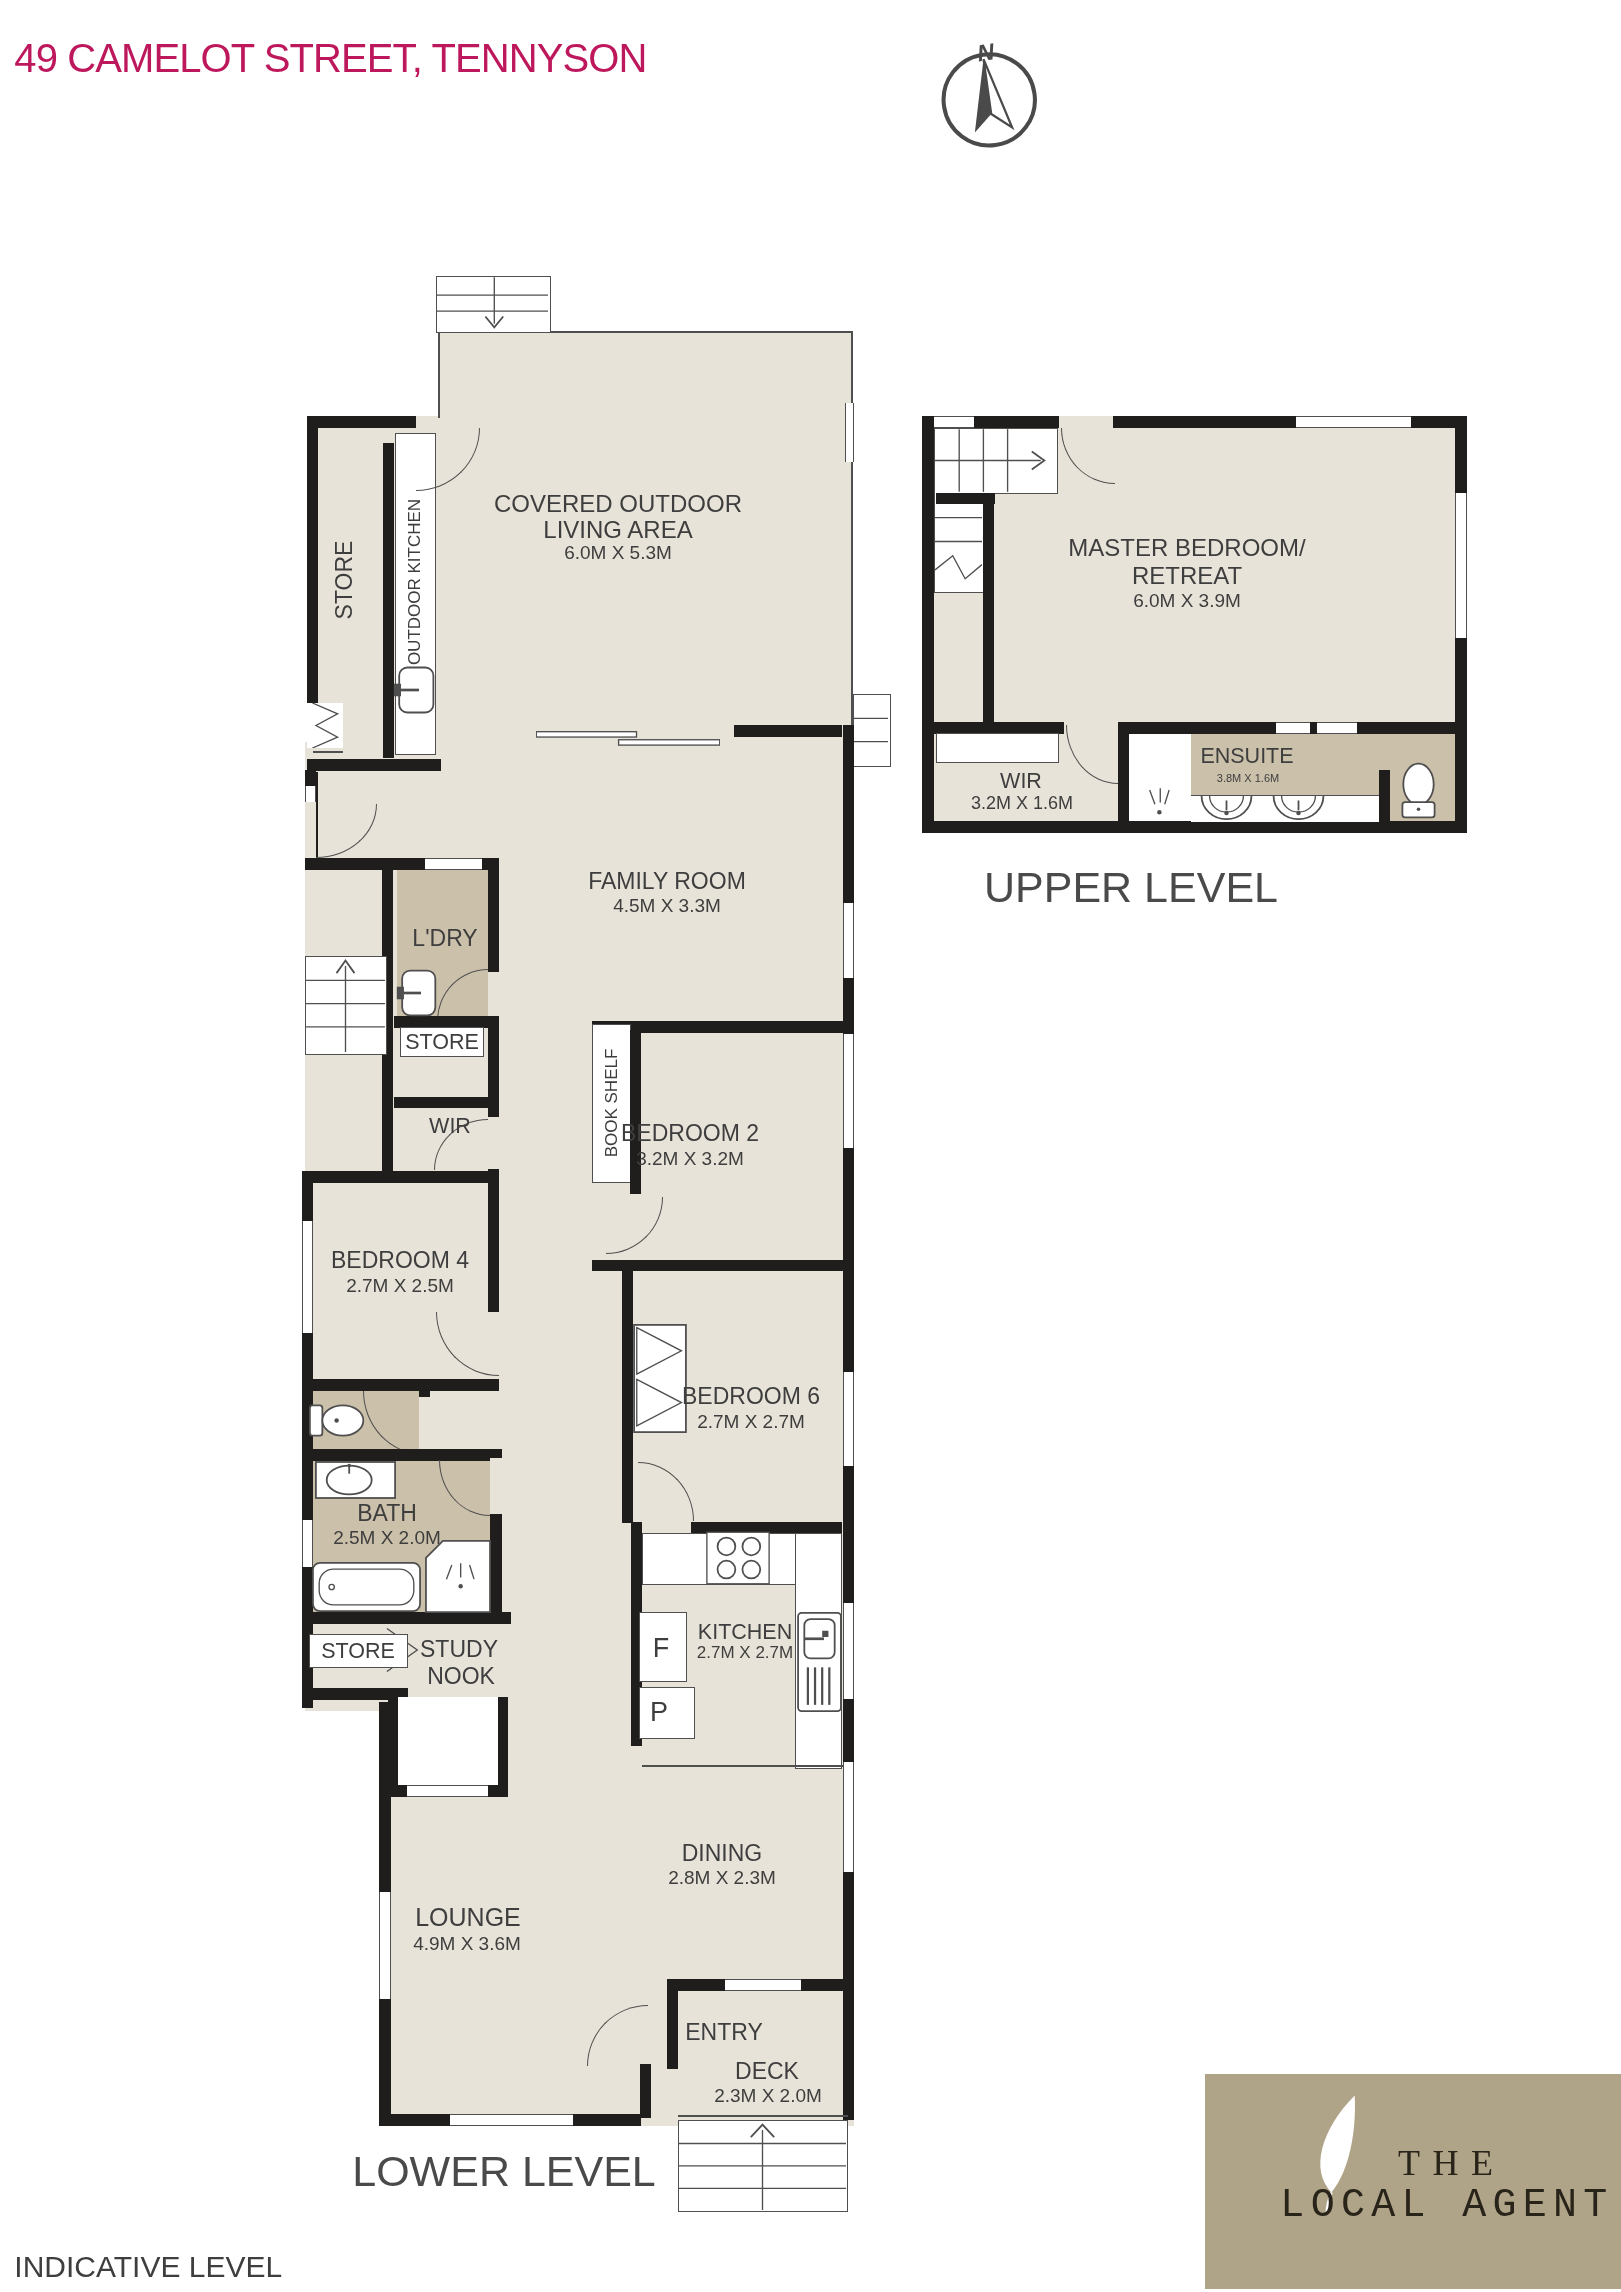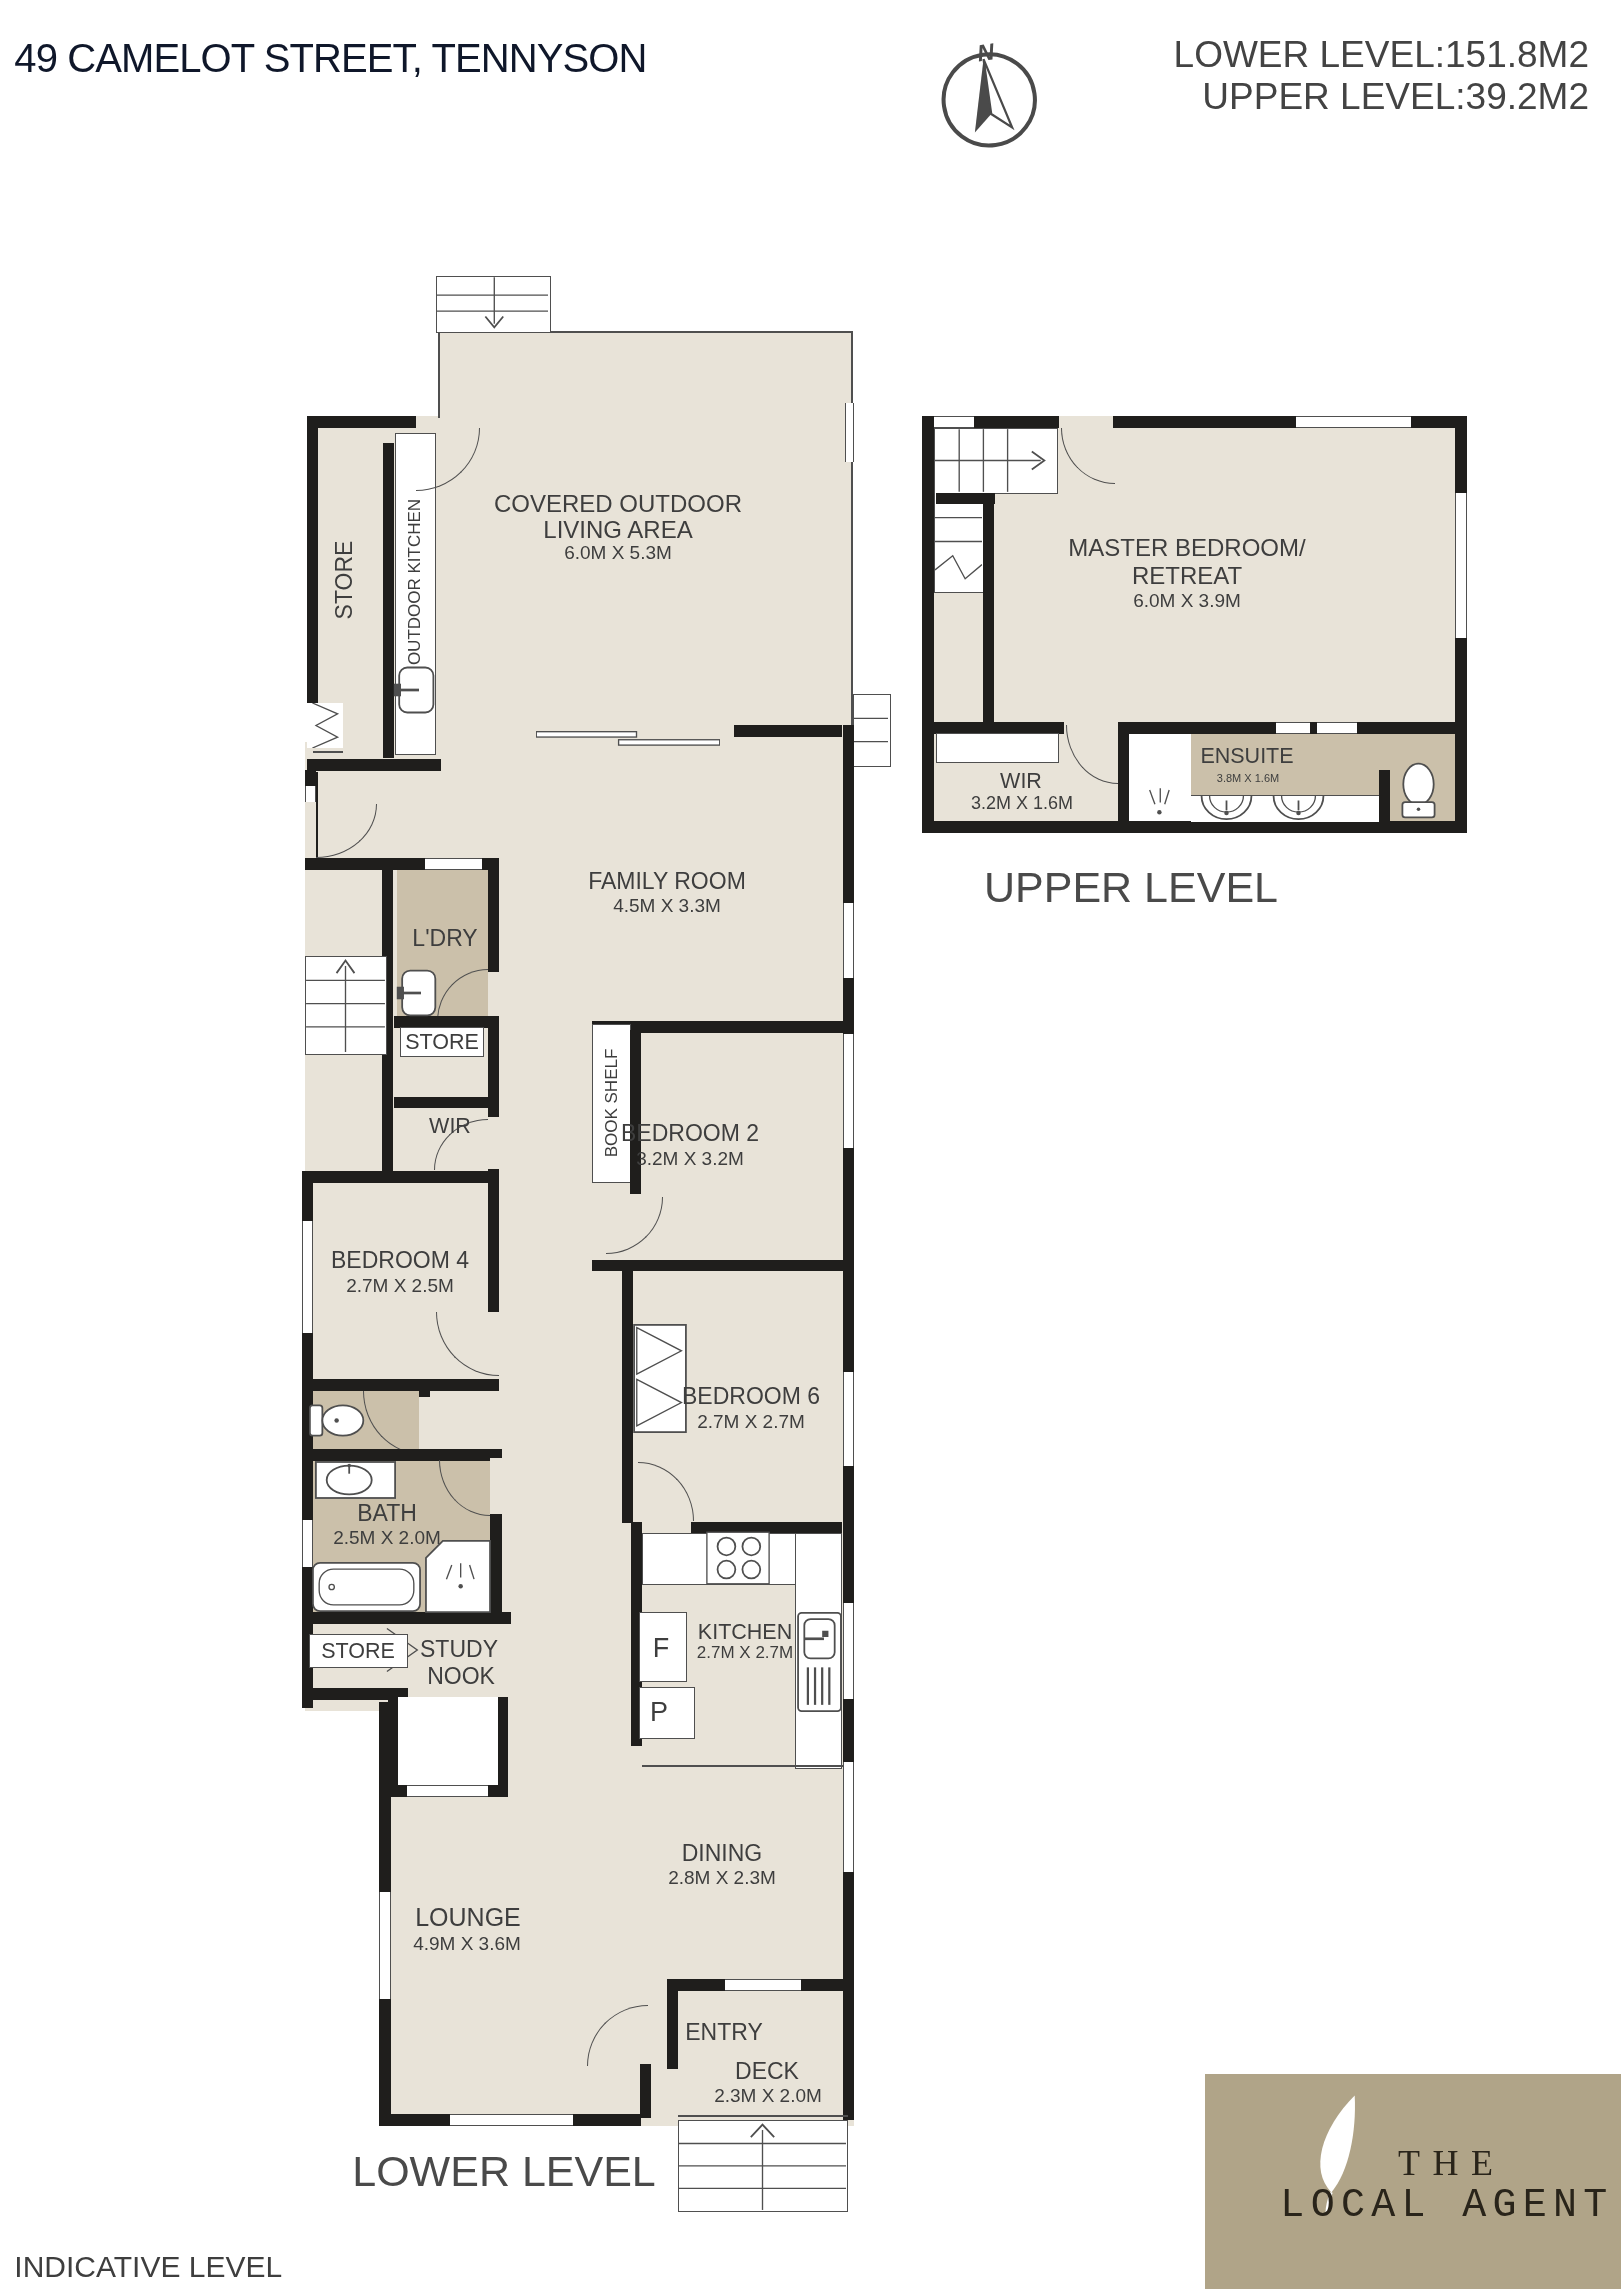--- a/index.html
+++ b/index.html
@@ -16,42 +16,38 @@
   .lbl{position:absolute;transform:translate(-50%,-50%);color:#3e3e3e;text-align:center;white-space:nowrap;line-height:1.12;}
   .vlbl{position:absolute;transform:translate(-50%,-50%) rotate(-90deg);color:#3e3e3e;white-space:nowrap;}
   .rname{font-size:23px;}
   .rdims{font-size:19px;}
   .arc{position:absolute;box-sizing:border-box;border:0 solid #4f4f4f;}
   .arc-br{border-right-width:1.8px;border-bottom-width:1.8px;border-bottom-right-radius:100% 100%;}
   .arc-bl{border-left-width:1.8px;border-bottom-width:1.8px;border-bottom-left-radius:100% 100%;}
   .arc-tl{border-left-width:1.8px;border-top-width:1.8px;border-top-left-radius:100% 100%;}
   .arc-tr{border-right-width:1.8px;border-top-width:1.8px;border-top-right-radius:100% 100%;}
   .stairs{position:absolute;background:#fff;border:1.8px solid #4f4f4f;box-sizing:border-box;}
-  .title{position:absolute;left:14.3px;top:36px;font-size:40px;color:#0f172a;letter-spacing:-0.9px;}
+  .title{position:absolute;left:14.3px;top:36px;font-size:40px;color:#be185d;letter-spacing:-0.9px;}
   .areas{position:absolute;right:32px;top:34px;font-size:37px;color:#434343;text-align:right;line-height:42px;}
   .seclbl{position:absolute;transform:translate(-50%,-50%);font-size:43px;color:#4a4a4a;white-space:nowrap;}
   .disc{position:absolute;left:14.3px;top:2250px;font-size:30px;color:#3e3e3e;}
   .logo{position:absolute;left:1205px;top:2074px;width:484px;height:215px;background:#b0a488;}
   .logo .the{position:absolute;left:193px;top:68px;font-family:"Liberation Serif",serif;font-size:36px;
              letter-spacing:12.5px;color:#29241a;}
   .logo .la{position:absolute;left:50%;top:109px;transform:translateX(-50%);font-family:Liberation Mono, monospace;
             font-size:40px;letter-spacing:6.3px;color:#29241a;white-space:nowrap;}
   svg{display:block;}
 </style>
 </head>
 <body>
 
 <div class="page">
 
   <div class="title">49 CAMELOT STREET, TENNYSON</div>
 
-  <div class="areas">
-    <div>LOWER LEVEL:151.8M2</div>
-    <div>UPPER LEVEL:39.2M2</div>
-  </div>
 
   <div class="abs" style="left:936px;top:39px;width:106px;height:111px;">
     <svg width="106" height="111" viewBox="0 0 118 124">
       <g transform="rotate(-8 59 66)">
         <circle cx="59" cy="68" r="51" fill="none" stroke="#4a4a4a" stroke-width="4.5"></circle>
         <polygon points="59,22 38,102 59,84" fill="#4a4a4a"></polygon>
         <polygon points="59,22 80,102 59,84" fill="#fff" stroke="#4a4a4a" stroke-width="2.5"></polygon>
         <text x="53" y="24" font-size="26" font-style="italic" font-weight="bold" fill="#4a4a4a" font-family="Liberation Sans, sans-serif">N</text>
       </g>
     </svg>

